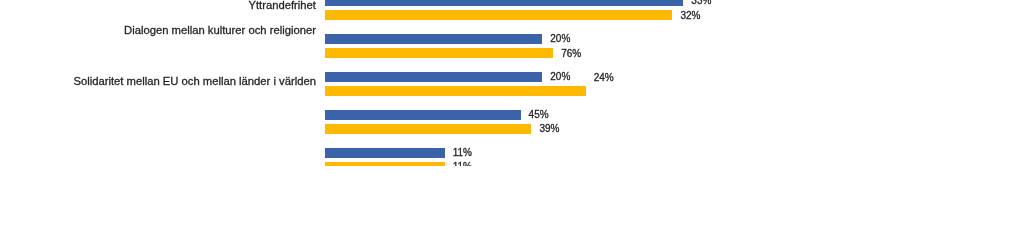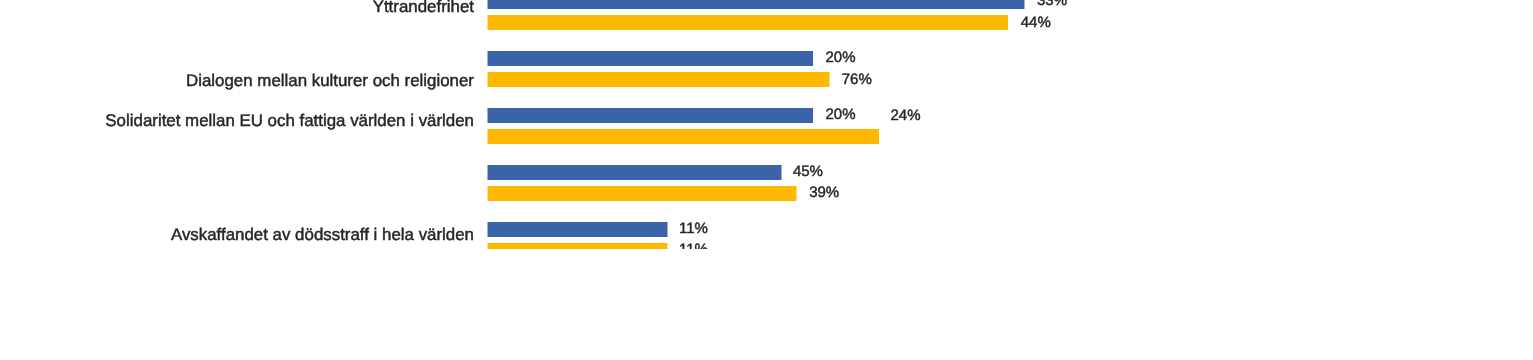--- a/index.html
+++ b/index.html
@@ -21,39 +21,38 @@
 </head>
 <body>
 
 <div class="chart">
   <div class="plot">
 
     <div class="cat-label" style="top:-0.9px">Yttrandefrihet</div>
     <div class="bar s1" style="top: -4.2px; width: 358.05px; background: rgb(58, 99, 169);"></div>
     <div class="val-label" style="left:691.35px;top:-3.7px">33%</div>
     <div class="bar s2" style="top: 10px; width: 347.2px; background: rgb(255, 185, 0);"></div>
-    <div class="val-label" style="left:680.5px;top:10.5px">44%</div>
+    <div class="val-label" style="left:680.5px;top:10.5px">32%</div>
 
-    <div class="cat-label" style="top:48px">Dialogen mellan kulturer och religioner</div>
+    <div class="cat-label" style="top:24px">Dialogen mellan kulturer och religioner</div>
     <div class="bar s1" style="top: 33.8px; width: 217px; background: rgb(58, 99, 169);"></div>
     <div class="val-label" style="left:550.3px;top:34.3px">20%</div>
     <div class="bar s2" style="top: 48px; width: 227.85px; background: rgb(255, 185, 0);"></div>
     <div class="val-label" style="left:561.15px;top:48.5px">76%</div>
 
-    <div class="cat-label" style="top:75px">Solidaritet mellan EU och fattiga världen i världen</div>
+    <div class="cat-label" style="top:75px">Solidaritet mellan EU och mellan länder i världen</div>
     <div class="bar s1" style="top: 71.7px; width: 217px; background: rgb(58, 99, 169);"></div>
     <div class="val-label" style="left:550.3px;top:72.2px">20%</div>
     <div class="bar s2" style="top: 85.9px; width: 260.4px; background: rgb(255, 185, 0);"></div>
     <div class="val-label" style="left:593.7px;top:73px">24%</div>
 
     <div class="bar s1" style="top: 109.7px; width: 195.3px; background: rgb(58, 99, 169);"></div>
     <div class="val-label" style="left:528.6px;top:110.2px">45%</div>
     <div class="bar s2" style="top: 123.9px; width: 206.15px; background: rgb(255, 185, 0);"></div>
     <div class="val-label" style="left:539.45px;top:124.4px">39%</div>
 
-    <div class="cat-label" style="top:151px">Avskaffandet av dödsstraff i hela världen</div>
     <div class="bar s1" style="top: 147.7px; width: 119.35px; background: rgb(58, 99, 169);"></div>
     <div class="val-label" style="left:452.65px;top:148.2px">11%</div>
     <div class="bar s2" style="top: 161.9px; width: 119.35px; background: rgb(255, 185, 0);"></div>
     <div class="val-label" style="left:452.65px;top:162.4px">11%</div>
 
   </div>
 </div>
 
 </body></html>

